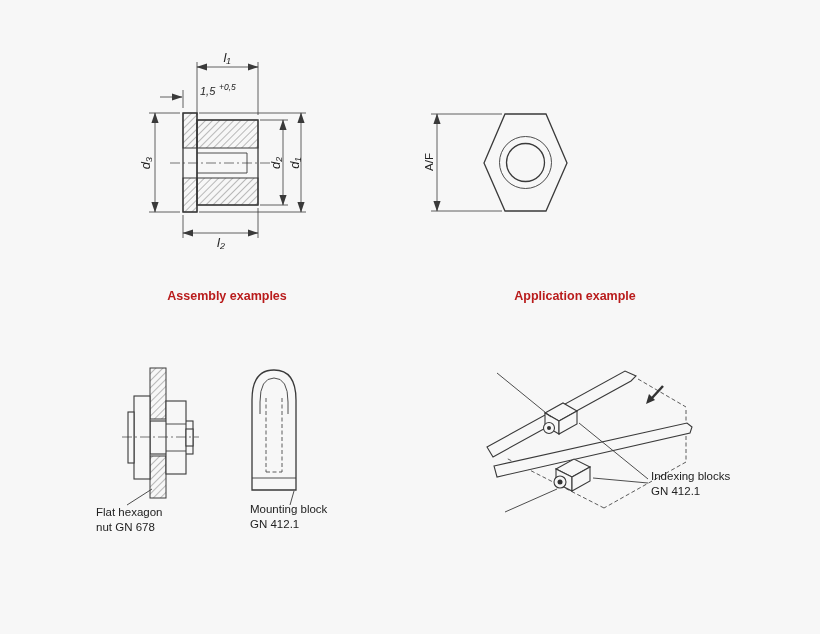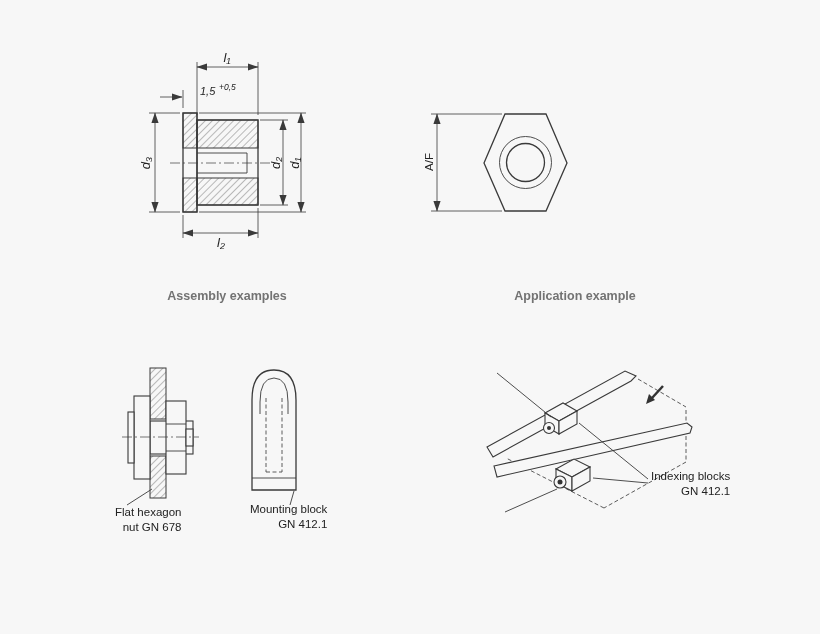--- a/index.html
+++ b/index.html
@@ -1,37 +1,37 @@
 <!DOCTYPE html>
 <html><head>
 <meta charset="utf-8">
 <style>
   html,body{margin:0;padding:0;background:#f7f7f7;}
   .page{position:relative;width:820px;height:634px;background:#f7f7f7;overflow:hidden;
-        font-family:"Liberation Sans",sans-serif;text-align:right;}
+        font-family:"Liberation Sans",sans-serif;}
   svg.art{position:absolute;left:0;top:0;}
 
   
   .outline{stroke:#3a3a3a;stroke-width:1.3;fill:none;}
   .part{stroke:#3a3a3a;stroke-width:1.1;fill:#f7f7f7;}
   .thin{stroke:#3a3a3a;stroke-width:0.9;fill:none;}
   .ext{stroke:#3a3a3a;stroke-width:0.8;fill:none;}
   .dimline{stroke:#3a3a3a;stroke-width:0.8;fill:none;}
   .cl{stroke:#3a3a3a;stroke-width:0.7;stroke-dasharray:10 3 2 3;fill:none;}
   .hid{stroke:#4a4a4a;stroke-width:0.9;stroke-dasharray:4 2.5;fill:none;}
   .hatchr{stroke:#3a3a3a;stroke-width:1;}
   .leader{stroke:#3a3a3a;stroke-width:0.9;}
 
   text.dim{font:italic 13px "Liberation Sans",sans-serif;fill:#222;}
   text.dimsmall{font:italic 11px "Liberation Sans",sans-serif;fill:#222;}
   text.dimsup{font:italic 8.5px "Liberation Sans",sans-serif;fill:#222;}
   text.dimu{font:11.5px "Liberation Sans",sans-serif;fill:#222;}
 
   .h{position:absolute;transform:translateX(-50%);font:bold 12.5px "Liberation Sans",sans-serif;
-     color:#737373;white-space:nowrap;}
+     color:#b91c1c;white-space:nowrap;}
   .lbl{position:absolute;font:11.5px "Liberation Sans",sans-serif;color:#222;line-height:15px;
        white-space:nowrap;}
   .lbl span{display:block;}
 </style>
 </head>
 <body>
 
 <div class="page">
 
   <svg class="art" width="820" height="634" viewBox="0 0 820 634">
@@ -155,21 +155,21 @@
       <line class="leader" x1="497" y1="373" x2="551" y2="417"></line>
       <line class="leader" x1="648" y1="479" x2="579" y2="423"></line>
       <line class="leader" x1="648" y1="483" x2="593" y2="478"></line>
       <line class="leader" x1="505" y1="512" x2="557" y2="489"></line>
     </g>
   </svg>
 
   <div class="h" style="left:227px;top:289px">Assembly examples</div>
   <div class="h" style="left:575px;top:289px">Application example</div>
 
-  <div class="lbl" style="left:115px;top:505px">
+  <div class="lbl" style="left:96px;top:505px">
     <span>Flat hexagon</span>
     <span>nut GN 678</span>
   </div>
 
   <div class="lbl" style="left:250px;top:502px">
     <span>Mounting block</span>
     <span>GN 412.1</span>
   </div>
 
 

